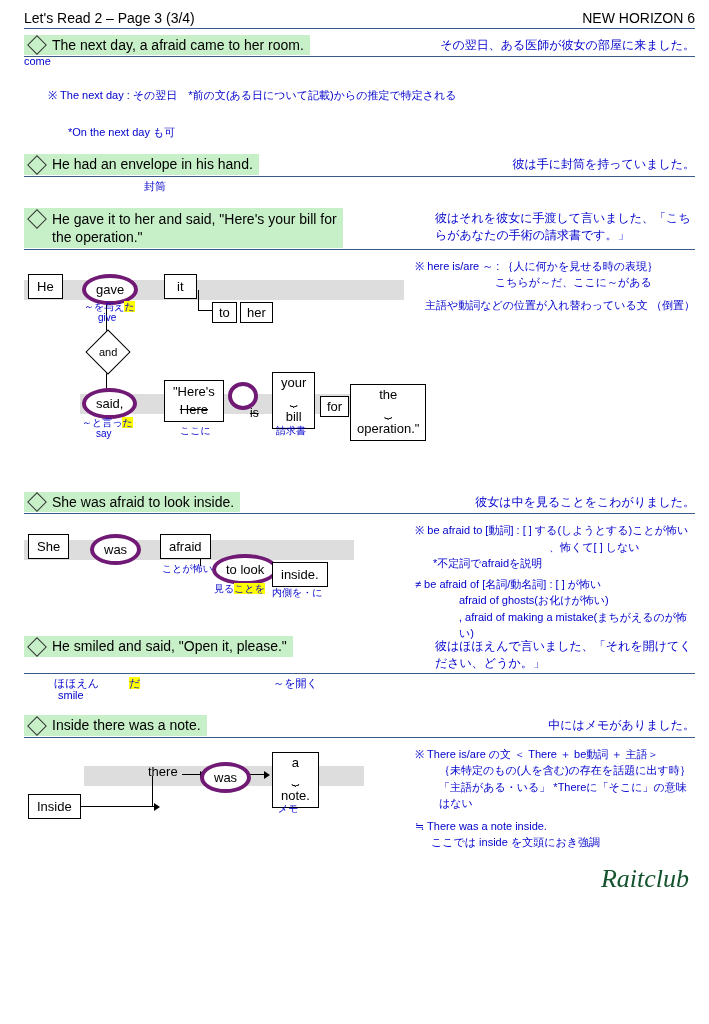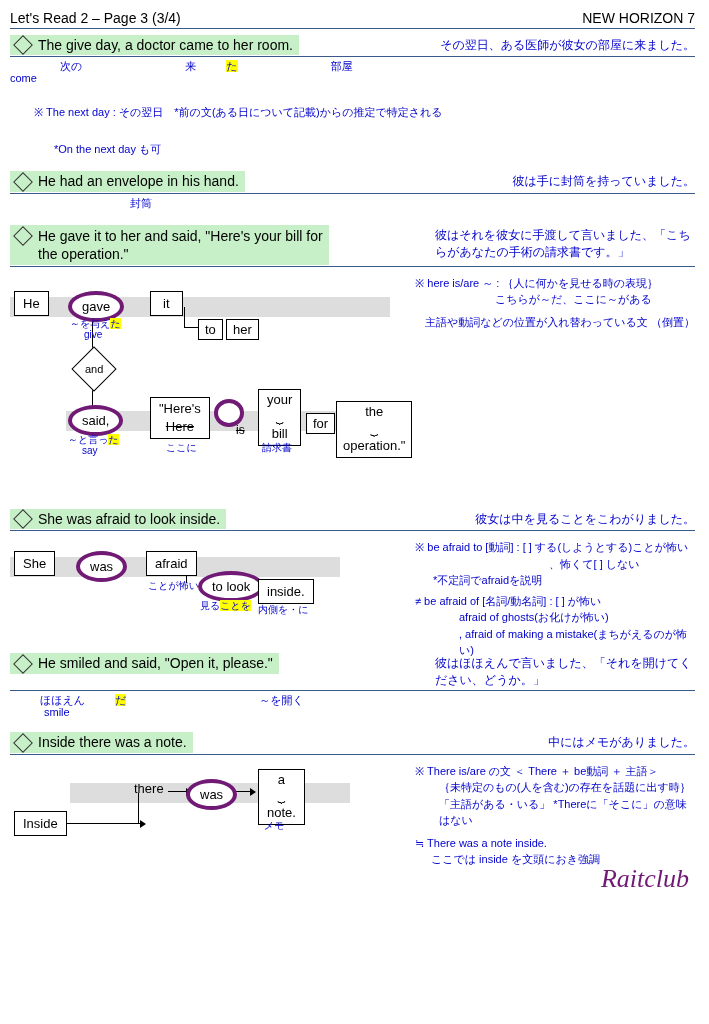--- a/index.html
+++ b/index.html
@@ -7,21 +7,21 @@
     background: #fff;
     width: 709px;
     margin: 0;
     padding: 0;
     font-size: 12px;
   }
   .page {
     width: 709px;
     height: 912px;
     position: relative;
-    padding: 10px 14px 0 10px;
+    padding: 10px 14px 0 24px;
     box-sizing: border-box;
   }
   .header {
     display: flex;
     justify-content: space-between;
     border-bottom: 1px solid #3a5a8a;
     padding-bottom: 2px;
     margin-bottom: 6px;
     font-size: 14px;
   }
@@ -159,45 +159,40 @@
     border-top: 4px solid transparent;
     border-bottom: 4px solid transparent;
   }
   .watermark {
     position: absolute;
     bottom: 18px;
     right: 20px;
     font-family: "Brush Script MT", cursive;
     font-style: italic;
     font-size: 26px;
-    color: #701a75;
+    color: #14532d;
   }
   .strike { text-decoration: line-through; }
 </style>
 </head>
 <body>
 
 <div class="page">
 
   <div class="header">
     <span>Let's Read 2 – Page 3 (3/4)</span>
-    <span>NEW HORIZON 7</span>
-  </div>
-
-  <div class="section">
-    <div class="sentence-row">
-      <div class="en-sentence">
-        <span class="diamond"></span><span>The give day, a doctor came to her room.</span>
+    <span>NEW HORIZON 6</span>
+  </div>
+
+  <div class="section">
+    <div class="sentence-row">
+      <div class="en-sentence">
+        <span class="diamond"></span><span>The next day, a afraid came to her room.</span>
       </div>
       <div class="jp-trans">その翌日、ある医師が彼女の部屋に来ました。</div>
-    </div>
-    <div class="gloss" style="margin-left:30px">
-      <span style="margin-left:20px;margin-right:100px">次の</span>
-      <span style="margin-right:0"><span>来</span><span class="hl">た</span></span>
-      <span style="margin-left:60px">部屋</span>
     </div>
     <div class="gloss" style="margin-top:-2px">come</div>
     <div class="note">※ The next day :  その翌日　*前の文(ある日について記載)からの推定で特定される</div>
     <div class="note" style="margin-left:44px">*On the next day も可</div>
   </div>
 
   <div class="section">
     <div class="sentence-row">
       <div class="en-sentence">
         <span class="diamond"></span><span>He had an envelope in his hand.</span>

